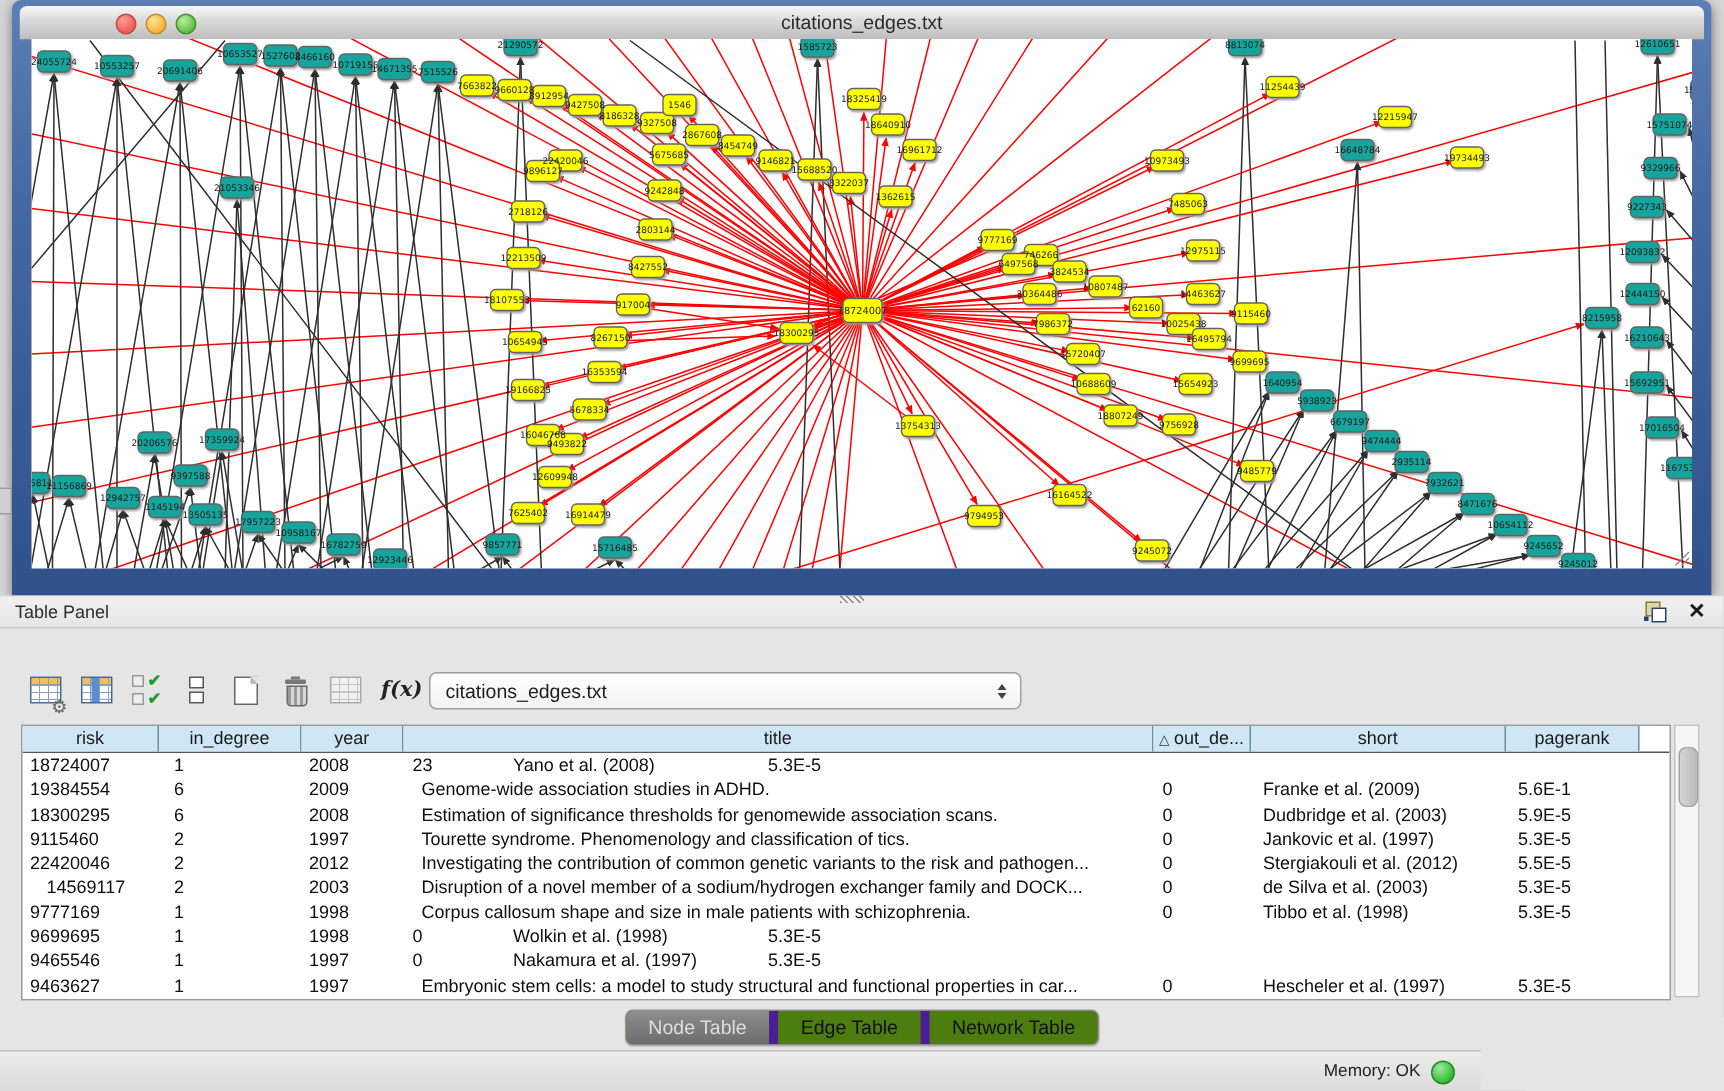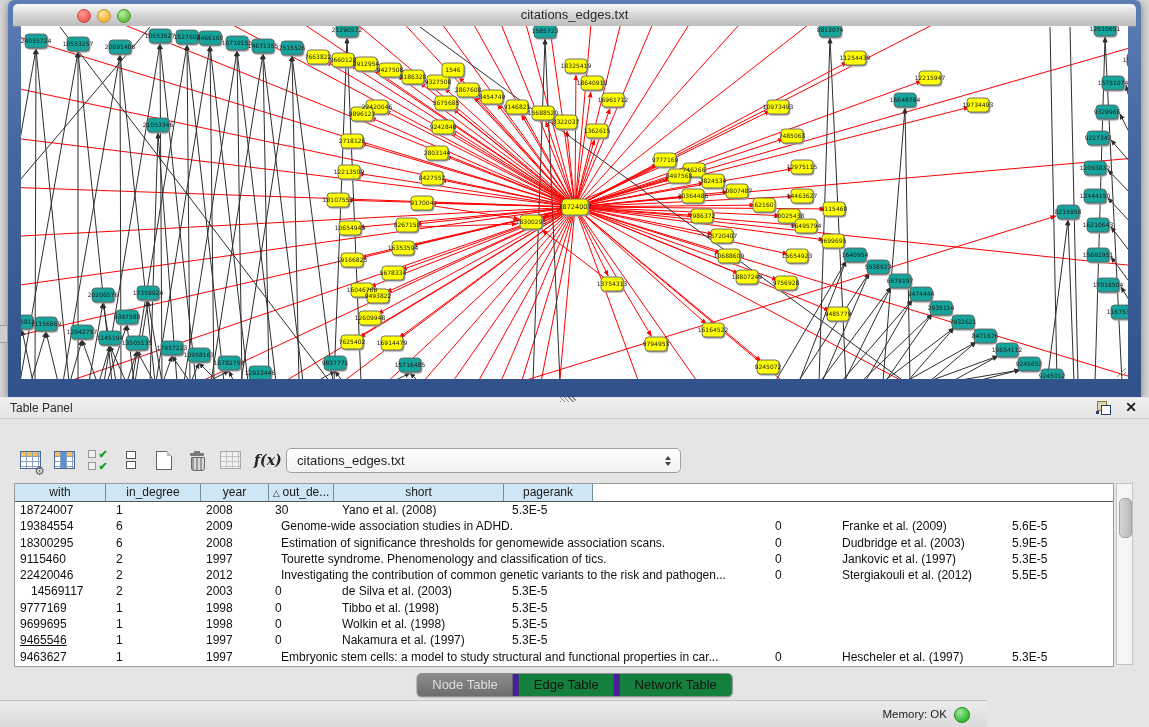--- a/index.html
+++ b/index.html
@@ -89,21 +89,21 @@
   .td{box-sizing:border-box;font-size:12px;color:#0f0f0f;line-height:16.3px;
      overflow:hidden;white-space:nowrap;}
   .vscroll{position:absolute;left:1116px;top:86px;width:17px;height:182px;
      background:#f5f5f5;border:1px solid #c4c4c4;box-sizing:border-box;}
   .vthumb{position:absolute;left:2px;top:14px;width:11px;height:38px;border-radius:5px;
      background:linear-gradient(90deg,#d6d6d6,#b9b9b9);border:1px solid #a2a2a2;}
 
   
   .tabs{position:absolute;left:50%;transform:translateX(-50%);top:276px;height:22px;
     display:inline-flex;border:1px solid #8e8e8e;border-radius:5px;overflow:hidden;
-    background:#15803d;box-shadow:0 1px 1px rgba(0,0,0,.15);}
+    background:#4d7c0f;box-shadow:0 1px 1px rgba(0,0,0,.15);}
   .tab{padding:0 15px;font-size:13px;line-height:22px;color:#111;border-left:6px solid #4c1d95;}
   .tab:first-child{border-left:none;}
   .tab.active{background:linear-gradient(#8d8d8d,#6d6d6d);color:#dedede;}
 
   
   .statusbar{position:absolute;left:0;top:303px;width:987px;height:27px;
     background:linear-gradient(#ececec,#dadada);border-top:1px solid #c0c0c0;}
   .mem{position:absolute;right:40px;top:7px;font-size:11.5px;color:#222;}
   .memdot{position:absolute;right:17px;top:6px;width:14px;height:14px;border-radius:50%;
     background:radial-gradient(circle at 35% 30%,#9fe79f,#2eb82e 75%);border:1px solid #1d8a1d;}
@@ -658,44 +658,45 @@
   <div class="combo">
     <span class="combo-label">citations_edges.txt</span>
     <span class="combo-arrows">
         <span class="tri-up"></span>
         <span class="tri-dn"></span>
       </span>
   </div>
 
   <div class="tbl">
     <div class="thead" id="thead">
-        <div class="th" style="width: 91px;">with</div>
+        <div class="th" style="width: 91px;">risk</div>
         <div class="th" style="width: 95px;">in_degree</div>
         <div class="th" style="width: 68px;">year</div>
+        <div class="th" style="width: 500px;">title</div>
         <div class="th" style="width: 65px;"><span class="sort">△</span>out_de...</div>
         <div class="th" style="width: 170px;">short</div>
         <div class="th" style="width: 89px;">pagerank</div>
       </div>
     <div id="tbody">
         <div class="tr">
           <div class="td" style="width: 91px; padding-left: 5px;">18724007</div>
           <div class="td" style="width: 95px; padding-left: 10px;">1</div>
           <div class="td" style="width: 68px; padding-left: 5px;">2008</div>
-          <div class="td" style="width: 65px; padding-left: 6px;">30</div>
+          <div class="td" style="width: 65px; padding-left: 6px;">23</div>
           <div class="td" style="width: 170px; padding-left: 8px;">Yano et al. (2008)</div>
           <div class="td" style="width: 89px; padding-left: 8px;">5.3E-5</div>
         </div>
         <div class="tr">
           <div class="td" style="width: 91px; padding-left: 5px;">19384554</div>
           <div class="td" style="width: 95px; padding-left: 10px;">6</div>
           <div class="td" style="width: 68px; padding-left: 5px;">2009</div>
           <div class="td" style="width: 500px; padding-left: 12px;">Genome-wide association studies in ADHD.</div>
           <div class="td" style="width: 65px; padding-left: 6px;">0</div>
           <div class="td" style="width: 170px; padding-left: 8px;">Franke et al. (2009)</div>
-          <div class="td" style="width: 89px; padding-left: 8px;">5.6E-5</div>
+          <div class="td" style="width: 89px; padding-left: 8px;">5.6E-1</div>
         </div>
         <div class="tr">
           <div class="td" style="width: 91px; padding-left: 5px;">18300295</div>
           <div class="td" style="width: 95px; padding-left: 10px;">6</div>
           <div class="td" style="width: 68px; padding-left: 5px;">2008</div>
           <div class="td" style="width: 500px; padding-left: 12px;">Estimation of significance thresholds for genomewide association scans.</div>
           <div class="td" style="width: 65px; padding-left: 6px;">0</div>
           <div class="td" style="width: 170px; padding-left: 8px;">Dudbridge et al. (2003)</div>
           <div class="td" style="width: 89px; padding-left: 8px;">5.9E-5</div>
         </div>
@@ -714,42 +715,44 @@
           <div class="td" style="width: 68px; padding-left: 5px;">2012</div>
           <div class="td" style="width: 500px; padding-left: 12px;">Investigating the contribution of common genetic variants to the risk and pathogen...</div>
           <div class="td" style="width: 65px; padding-left: 6px;">0</div>
           <div class="td" style="width: 170px; padding-left: 8px;">Stergiakouli et al. (2012)</div>
           <div class="td" style="width: 89px; padding-left: 8px;">5.5E-5</div>
         </div>
         <div class="tr">
           <div class="td" style="width: 91px; padding-left: 16px;">14569117</div>
           <div class="td" style="width: 95px; padding-left: 10px;">2</div>
           <div class="td" style="width: 68px; padding-left: 5px;">2003</div>
+          <div class="td" style="width: 500px; padding-left: 12px;">Disruption of a novel member of a sodium/hydrogen exchanger family and DOCK...</div>
           <div class="td" style="width: 65px; padding-left: 6px;">0</div>
           <div class="td" style="width: 170px; padding-left: 8px;">de Silva et al. (2003)</div>
           <div class="td" style="width: 89px; padding-left: 8px;">5.3E-5</div>
         </div>
         <div class="tr">
           <div class="td" style="width: 91px; padding-left: 5px;">9777169</div>
           <div class="td" style="width: 95px; padding-left: 10px;">1</div>
           <div class="td" style="width: 68px; padding-left: 5px;">1998</div>
+          <div class="td" style="width: 500px; padding-left: 12px;">Corpus callosum shape and size in male patients with schizophrenia.</div>
           <div class="td" style="width: 65px; padding-left: 6px;">0</div>
           <div class="td" style="width: 170px; padding-left: 8px;">Tibbo et al. (1998)</div>
           <div class="td" style="width: 89px; padding-left: 8px;">5.3E-5</div>
         </div>
         <div class="tr">
           <div class="td" style="width: 91px; padding-left: 5px;">9699695</div>
           <div class="td" style="width: 95px; padding-left: 10px;">1</div>
           <div class="td" style="width: 68px; padding-left: 5px;">1998</div>
           <div class="td" style="width: 65px; padding-left: 6px;">0</div>
           <div class="td" style="width: 170px; padding-left: 8px;">Wolkin et al. (1998)</div>
           <div class="td" style="width: 89px; padding-left: 8px;">5.3E-5</div>
         </div>
         <div class="tr">
-          <div class="td" style="width: 91px; padding-left: 5px; text-decoration: underline;">9465546</div>
+          <div class="td" style="width: 91px; padding-left: 5px;">9465546</div>
           <div class="td" style="width: 95px; padding-left: 10px;">1</div>
           <div class="td" style="width: 68px; padding-left: 5px;">1997</div>
           <div class="td" style="width: 65px; padding-left: 6px;">0</div>
           <div class="td" style="width: 170px; padding-left: 8px;">Nakamura et al. (1997)</div>
           <div class="td" style="width: 89px; padding-left: 8px;">5.3E-5</div>
         </div>
         <div class="tr">
           <div class="td" style="width: 91px; padding-left: 5px;">9463627</div>
           <div class="td" style="width: 95px; padding-left: 10px;">1</div>
           <div class="td" style="width: 68px; padding-left: 5px;">1997</div>

